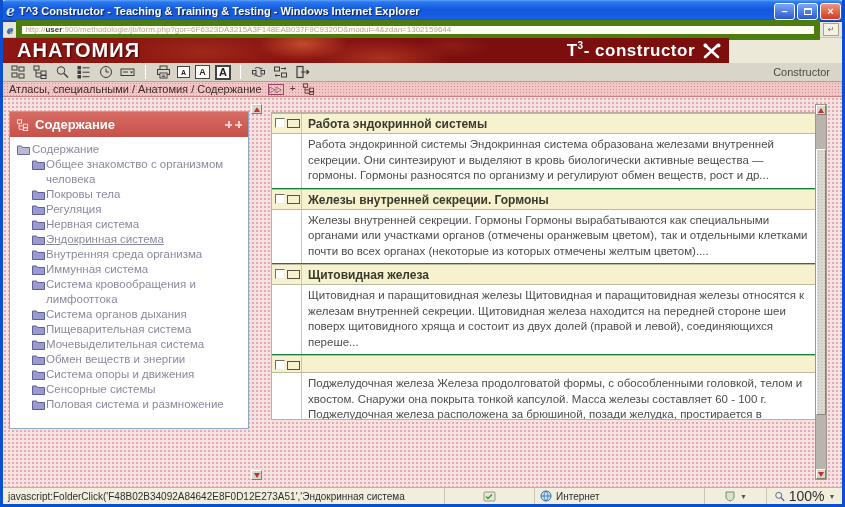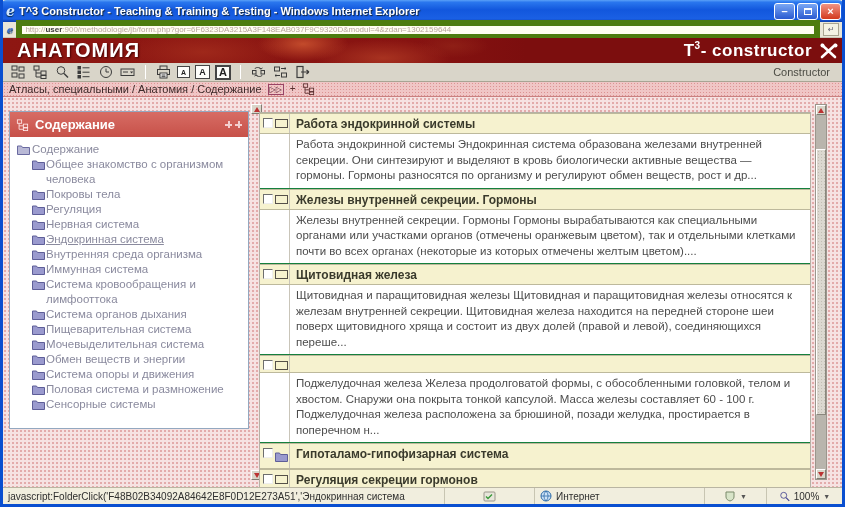--- a/index.html
+++ b/index.html
@@ -20,21 +20,21 @@
   .wbtn .maxsq{display:inline-block;width:8px;height:7px;border:1px solid #fff;border-top:2px solid #fff;margin-top:3px;}
   
   .addressbar{position:absolute;left:0;top:22px;width:839px;height:16px;background:#e9e6d8;
     display:flex;align-items:center;padding:1px 3px;border-bottom:1px solid #c9c6b6;}
   .addr-input{flex:1;height:20px;background:#fffef2;border:6px solid #4d7c0f;display:flex;align-items:flex-end;
     padding:0 3px;font-size:8px;color:#b7a49c;white-space:nowrap;overflow:hidden;}
   .addr-input .u{color:#3a3a3a;font-weight:bold;}
   .addr-go{width:16px;height:13px;border:1px solid #a9a491;background:#f4f2e4;margin-left:3px;
     font-size:8px;text-align:center;line-height:12px;color:#667;}
   
-  .banner{position:absolute;left:0;top:38px;width:843px;height:25px;background:#7c0e0e;color:#fff;
+  .banner{position:absolute;left:0;top:38px;width:726px;height:25px;background:#7c0e0e;color:#fff;
     background-image:
       radial-gradient(ellipse 70px 26px at 300px 6px,rgba(205,84,48,.85),transparent 65%),
       radial-gradient(ellipse 110px 30px at 380px 20px,rgba(176,58,36,.8),transparent 62%),
       radial-gradient(ellipse 130px 34px at 200px 14px,rgba(167,48,30,.7),transparent 65%),
       radial-gradient(ellipse 60px 20px at 450px 8px,rgba(150,40,26,.6),transparent 60%),
       linear-gradient(90deg,#8e1712 0%,#871311 48%,#7c0e0e 62%);
     display:flex;align-items:center;justify-content:space-between;padding:0 8px 0 14px;gap:39px;}
   .banner-title{font-size:20px;font-weight:bold;letter-spacing:1px;text-shadow:1px 1px 2px #400;}
   .brand{display:flex;align-items:center;gap:8px;font-weight:bold;}
   .brand-text{font-size:17px;letter-spacing:.5px;}
@@ -82,39 +82,39 @@
   .main-scroll{position:absolute;left:812px;top:7px;width:12px;height:376px;background:#b9b5ad;border:1px solid #9a968c;}
   .sarrow{position:absolute;left:0;width:100%;height:10px;background:#d9d5c9;border:1px solid #fff;
     border-right-color:#807c72;border-bottom-color:#807c72;display:flex;align-items:center;justify-content:center;}
   .sarrow.up{top:0;} .sarrow.down{bottom:0;}
   .tri-up{width:0;height:0;border-left:3px solid transparent;border-right:3px solid transparent;border-bottom:5px solid #b33;}
   .tri-down{width:0;height:0;border-left:3px solid transparent;border-right:3px solid transparent;border-top:5px solid #b33;}
   .sthumb{position:absolute;left:0;top:44px;width:100%;height:266px;background-color:#dcd8d0;
     background-image:radial-gradient(#c2beb4 .8px,transparent .9px);background-size:3px 3px;
     border:1px solid #fff;border-right-color:#8a867c;border-bottom-color:#8a867c;}
   
-  .mainpanel{position:absolute;left:256px;top:15px;width:552px;height:392px;background:#fff;
+  .mainpanel{position:absolute;left:268px;top:15px;width:552px;height:308px;background:#fff;
     border:1px solid #b5b1a5;overflow:hidden;}
   .row{display:flex;border-bottom:1px solid #15803d;}
   .row .gutter{width:30px;flex:none;border-right:1px solid #c9c5b9;display:flex;align-items:flex-start;
     padding:4px 2px 2px 3px;gap:2px;}
   .row.header{background:#f6f2cf;border-top:1px solid #bdb99c;border-bottom:1px solid #bdb99c;}
   .row.header .cell{font-size:12px;font-weight:bold;color:#3a3a2c;padding:3px 6px 2px;}
   .row.body .cell{font-size:11.5px;line-height:15.5px;color:#4c4c4c;padding:3px 8px 4px 6px;}
   .cell{flex:1;min-width:0;}
   .cb3d{width:10px;height:10px;background:#fff;border:1px solid;border-color:#6e6e6e #eee #eee #6e6e6e;flex:none;}
   .cbflat{width:13px;height:9px;margin-top:1px;border:1px solid #55504a;background:transparent;flex:none;}
   .gutter .ficon{margin-top:0;}
   
   .statusbar{position:absolute;left:0;top:487px;width:839px;height:17px;background:#f1eede;
     border-top:1px solid #b9b5a2;display:flex;align-items:stretch;font-size:10px;color:#2e2e2e;}
   .scell{border-right:1px solid #c8c5b2;display:flex;align-items:center;padding:0 5px;gap:4px;white-space:nowrap;overflow:hidden;}
   .scell.grow{flex:1;}
   .sdrop{font-size:7px;color:#555;}
-  .szoom{font-size:10px;}
+  .szoom{font-size:14px;}
 </style>
 </head>
 <body>
 
 <div id="window">
 
   <div class="titlebar">
     <span class="ie-eicon">e</span>
     <span class="title-text">T^3 Constructor - Teaching &amp; Training &amp; Testing - Windows Internet Explorer</span>
     <span class="winbtns">
@@ -316,24 +316,24 @@
                   <path d="M.5 2h4l1 1.5h7v7H.5z" fill="#9a9ace" stroke="#5e5e98"></path>
                 </svg></span><span class="tree-label">Мочевыделительная система</span></div>
             <div class="tree-item"><span class="ficon"><svg width="13" height="11" viewBox="0 0 13 11">
                   <path d="M.5 2h4l1 1.5h7v7H.5z" fill="#9a9ace" stroke="#5e5e98"></path>
                 </svg></span><span class="tree-label">Обмен веществ и энергии</span></div>
             <div class="tree-item"><span class="ficon"><svg width="13" height="11" viewBox="0 0 13 11">
                   <path d="M.5 2h4l1 1.5h7v7H.5z" fill="#9a9ace" stroke="#5e5e98"></path>
                 </svg></span><span class="tree-label">Система опоры и движения</span></div>
             <div class="tree-item"><span class="ficon"><svg width="13" height="11" viewBox="0 0 13 11">
                   <path d="M.5 2h4l1 1.5h7v7H.5z" fill="#9a9ace" stroke="#5e5e98"></path>
+                </svg></span><span class="tree-label">Сенсорные системы</span></div>
+            <div class="tree-item"><span class="ficon"><svg width="13" height="11" viewBox="0 0 13 11">
+                  <path d="M.5 2h4l1 1.5h7v7H.5z" fill="#9a9ace" stroke="#5e5e98"></path>
                 </svg></span><span class="tree-label">Половая система и размножение</span></div>
-            <div class="tree-item"><span class="ficon"><svg width="13" height="11" viewBox="0 0 13 11">
-                  <path d="M.5 2h4l1 1.5h7v7H.5z" fill="#9a9ace" stroke="#5e5e98"></path>
-                </svg></span><span class="tree-label">Сенсорные системы</span></div>
           </div>
       </div>
     </div>
 
     <div class="side-scroll">
       <span class="sarrow up">
           <span class="tri-up"></span>
         </span>
       <span class="sarrow down">
           <span class="tri-down"></span>

